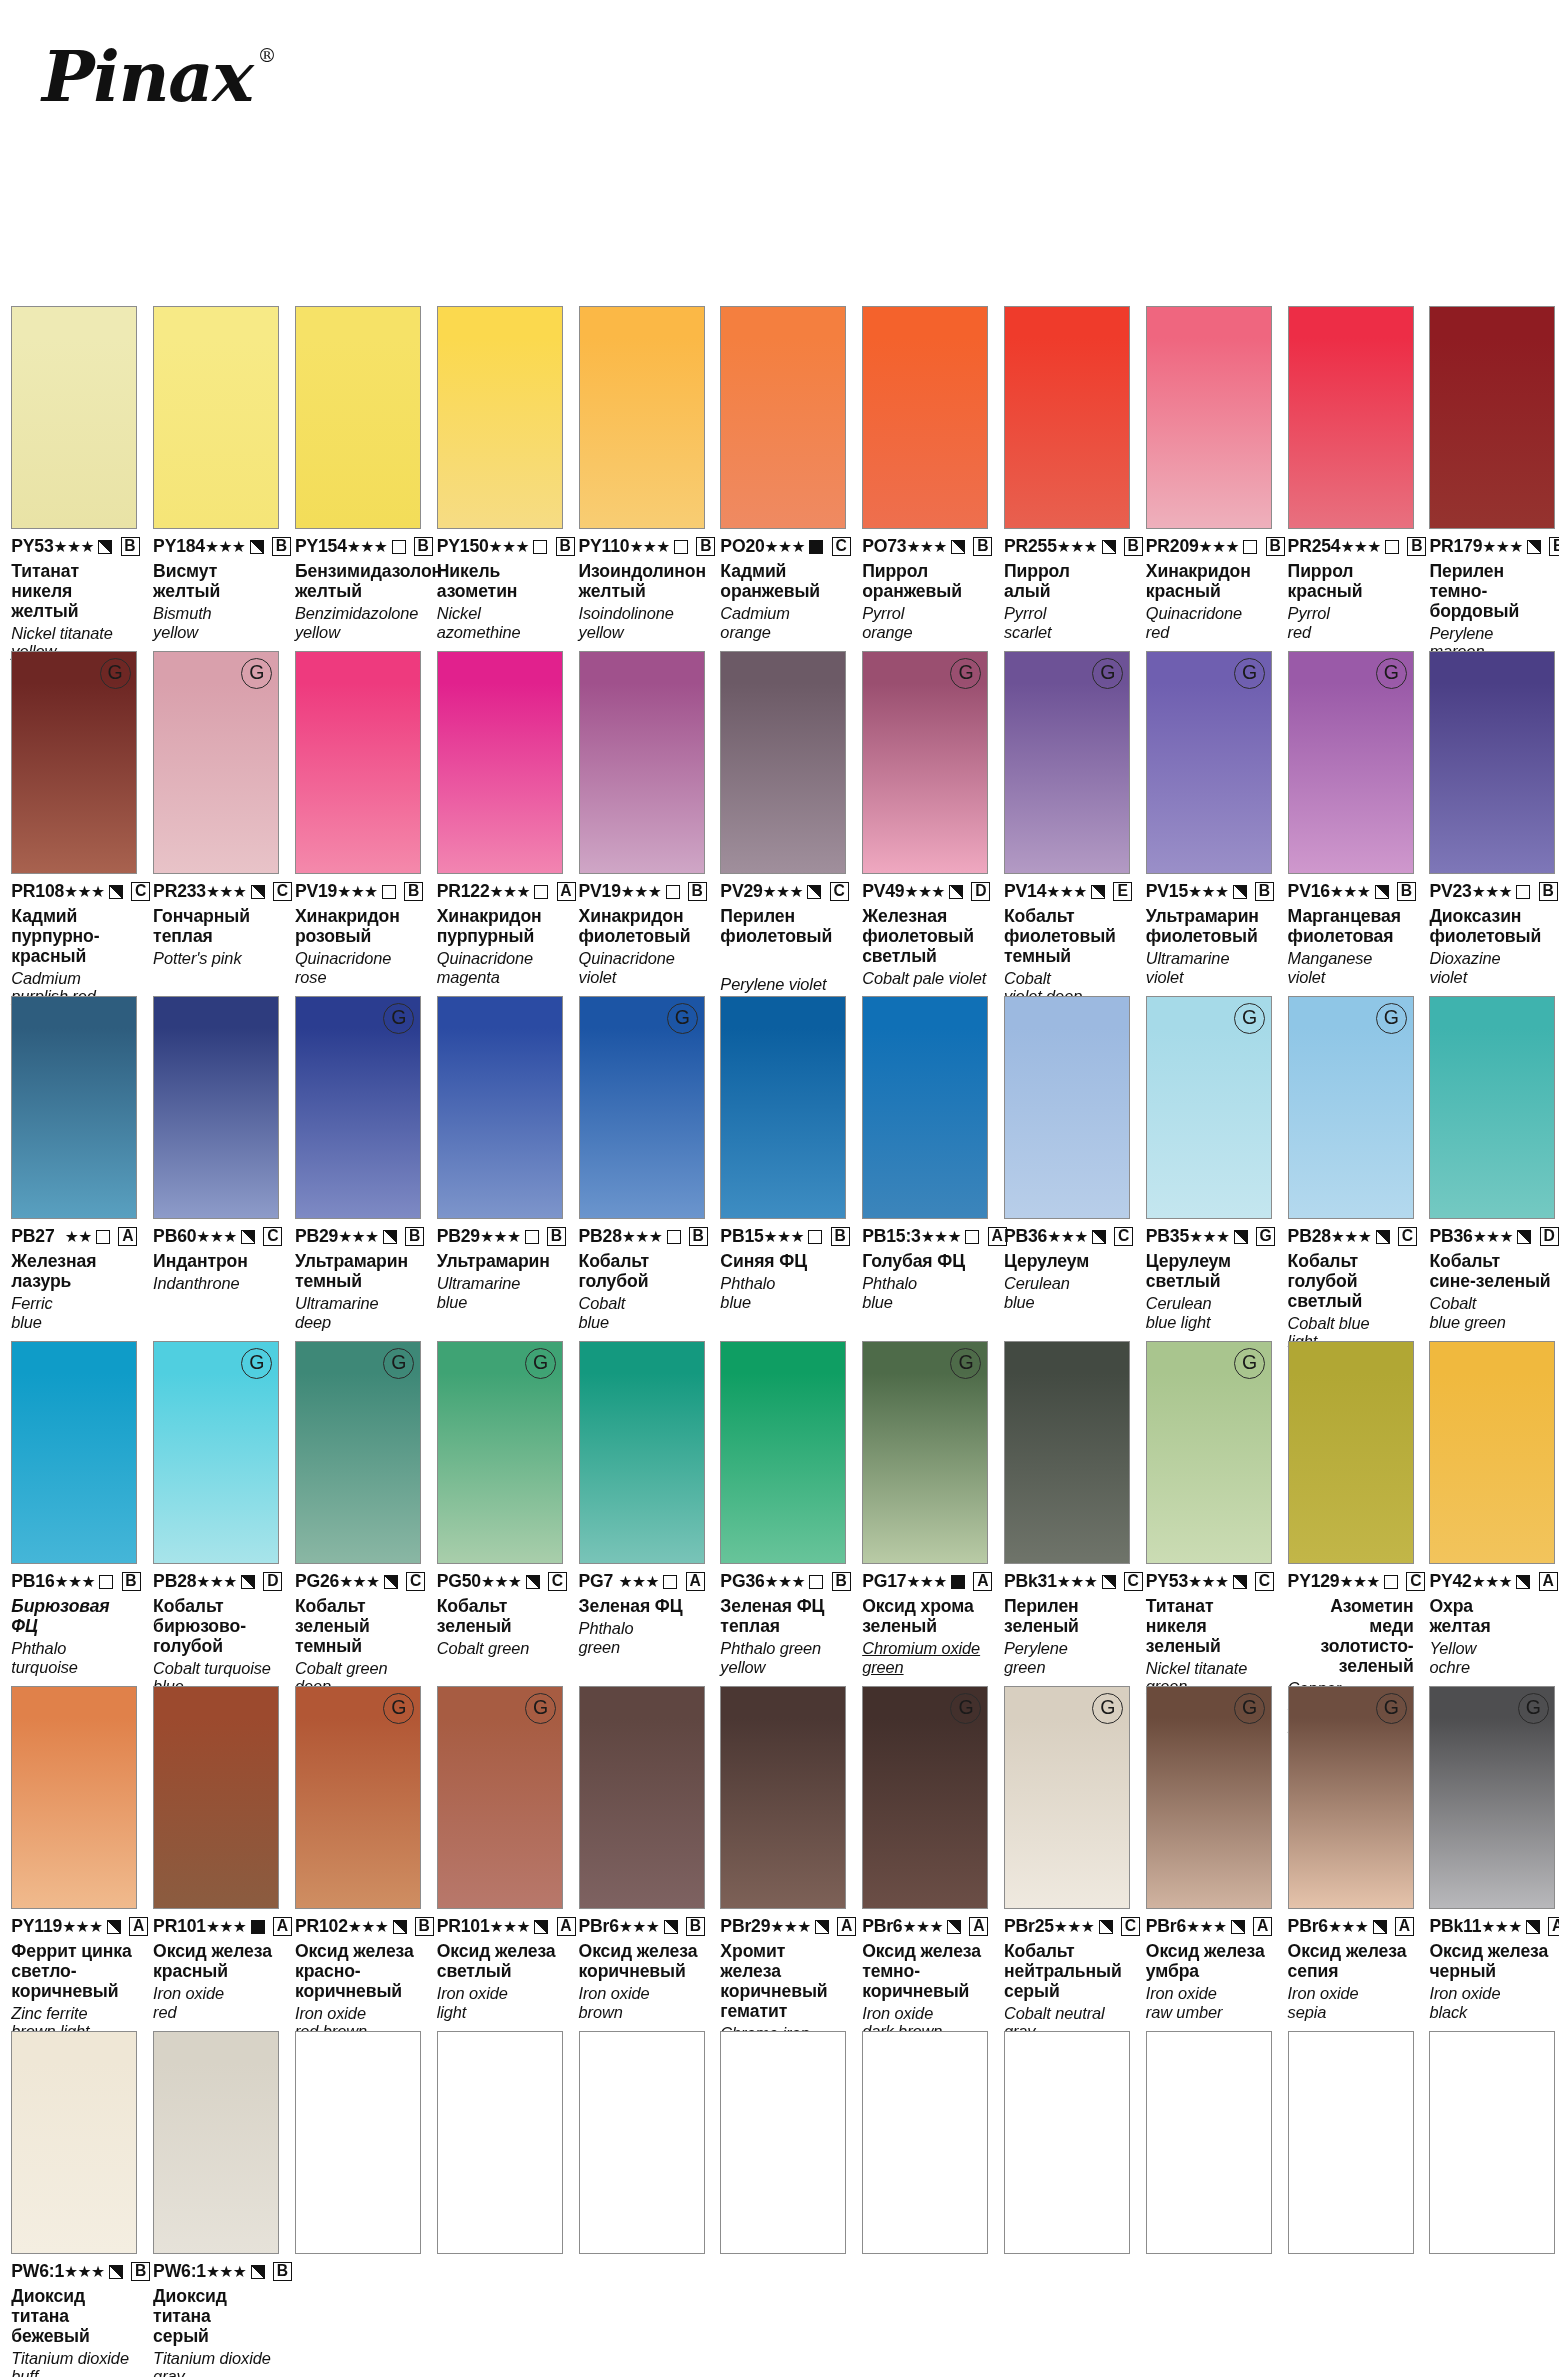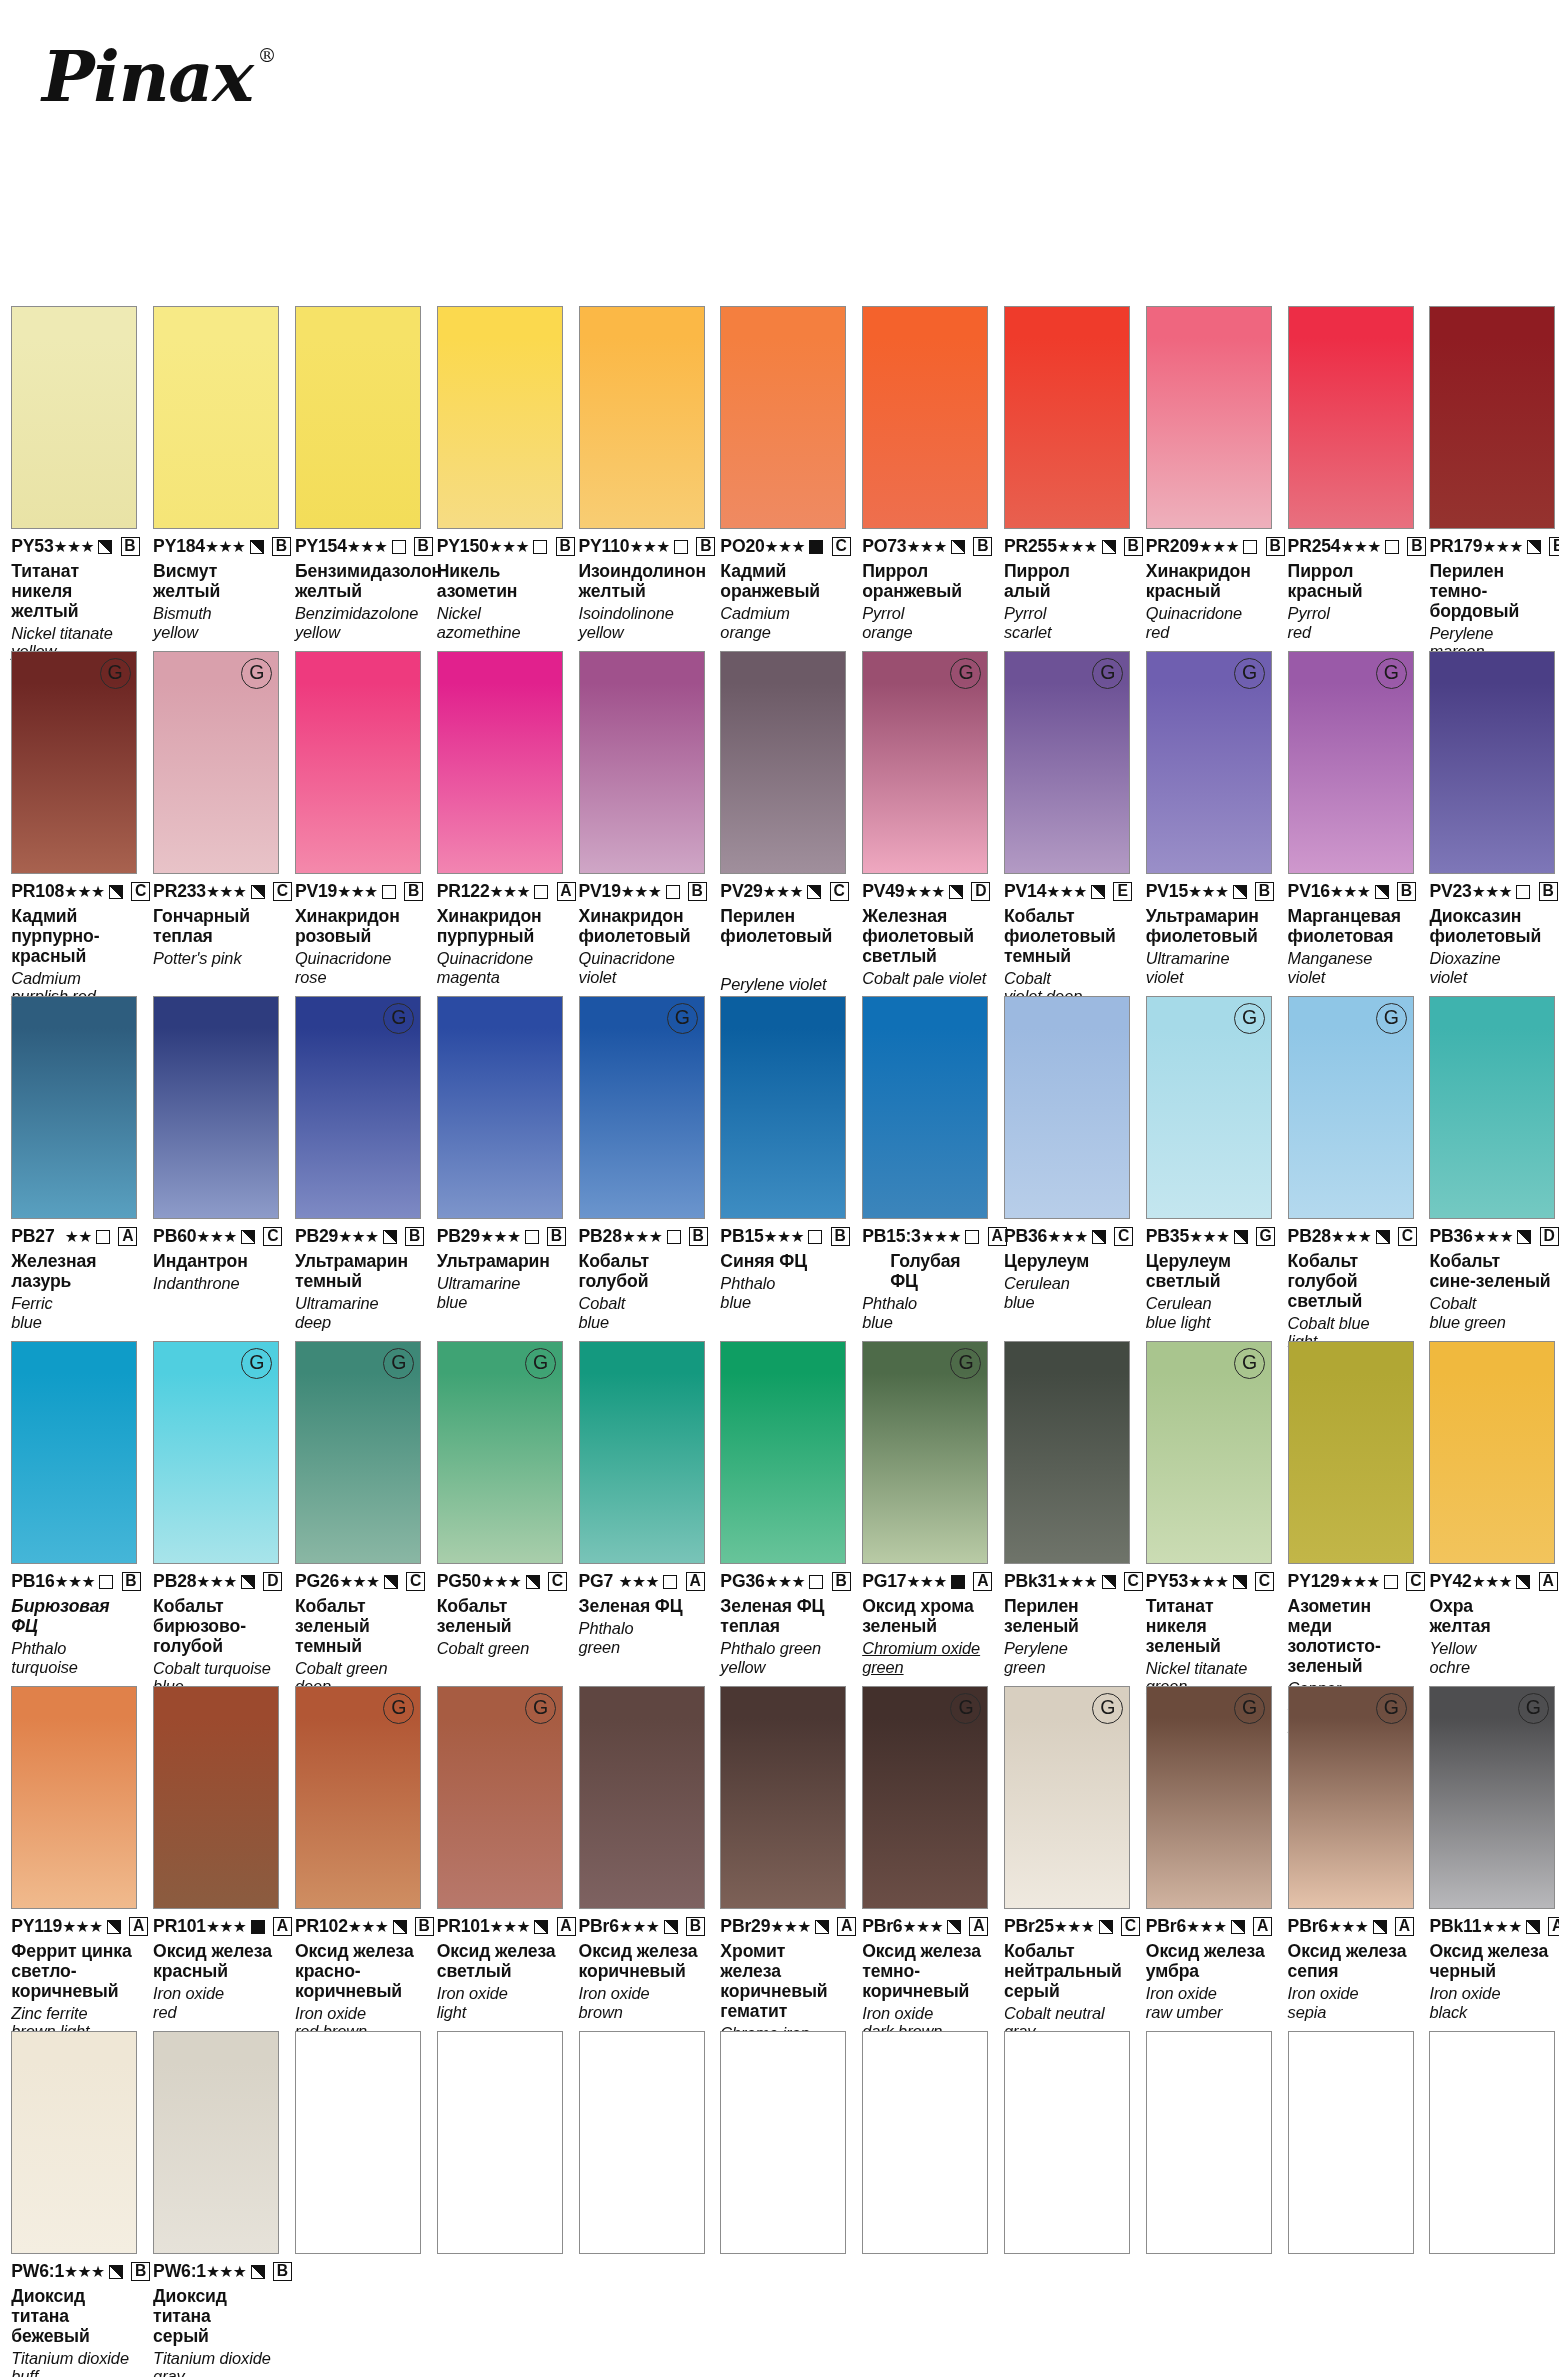--- a/index.html
+++ b/index.html
@@ -560,21 +560,21 @@
           <div class="cell-inner">
             <div class="swatch">
               <div class="tex" style="background: linear-gradient(rgb(16, 112, 182) 0%, rgb(16, 112, 182) 14%, rgb(60, 133, 187) 100%);"></div>
             </div>
             <div class="meta">
               <span class="code">PB15:3</span>
               <span class="stars">★★★</span>
               <span class="trans clear"></span>
               <span class="series">A</span>
             </div>
-            <div class="name-ru" style="white-space: pre-line; margin-left: 28px;">Голубая ФЦ</div>
+            <div class="name-ru" style="white-space: pre-line;">Голубая ФЦ</div>
             <div class="name-en" style="white-space: pre-line;">Phthalo
 blue</div>
           </div>
         </div>
         <div class="cell">
           <div class="cell-inner">
             <div class="swatch">
               <div class="tex" style="background: linear-gradient(rgb(156, 185, 224) 0%, rgb(156, 185, 224) 14%, rgb(184, 206, 233) 100%);"></div>
             </div>
             <div class="meta">
@@ -799,21 +799,21 @@
           <div class="cell-inner">
             <div class="swatch">
               <div class="tex" style="background: linear-gradient(rgb(177, 167, 52) 0%, rgb(177, 167, 52) 14%, rgb(194, 182, 72) 100%);"></div>
             </div>
             <div class="meta">
               <span class="code">PY129</span>
               <span class="stars">★★★</span>
               <span class="trans clear"></span>
               <span class="series">C</span>
             </div>
-            <div class="name-ru" style="white-space: pre-line;">Азометин меди
+            <div class="name-ru" style="white-space: pre-line; text-align: right;">Азометин меди
 золотисто-зеленый</div>
             <div class="name-en" style="white-space: pre-line;">Copper azomethine
 green gold</div>
           </div>
         </div>
         <div class="cell">
           <div class="cell-inner">
             <div class="swatch">
               <div class="tex" style="background: linear-gradient(rgb(240, 185, 62) 0%, rgb(240, 185, 62) 14%, rgb(242, 196, 92) 100%);"></div>
             </div>

